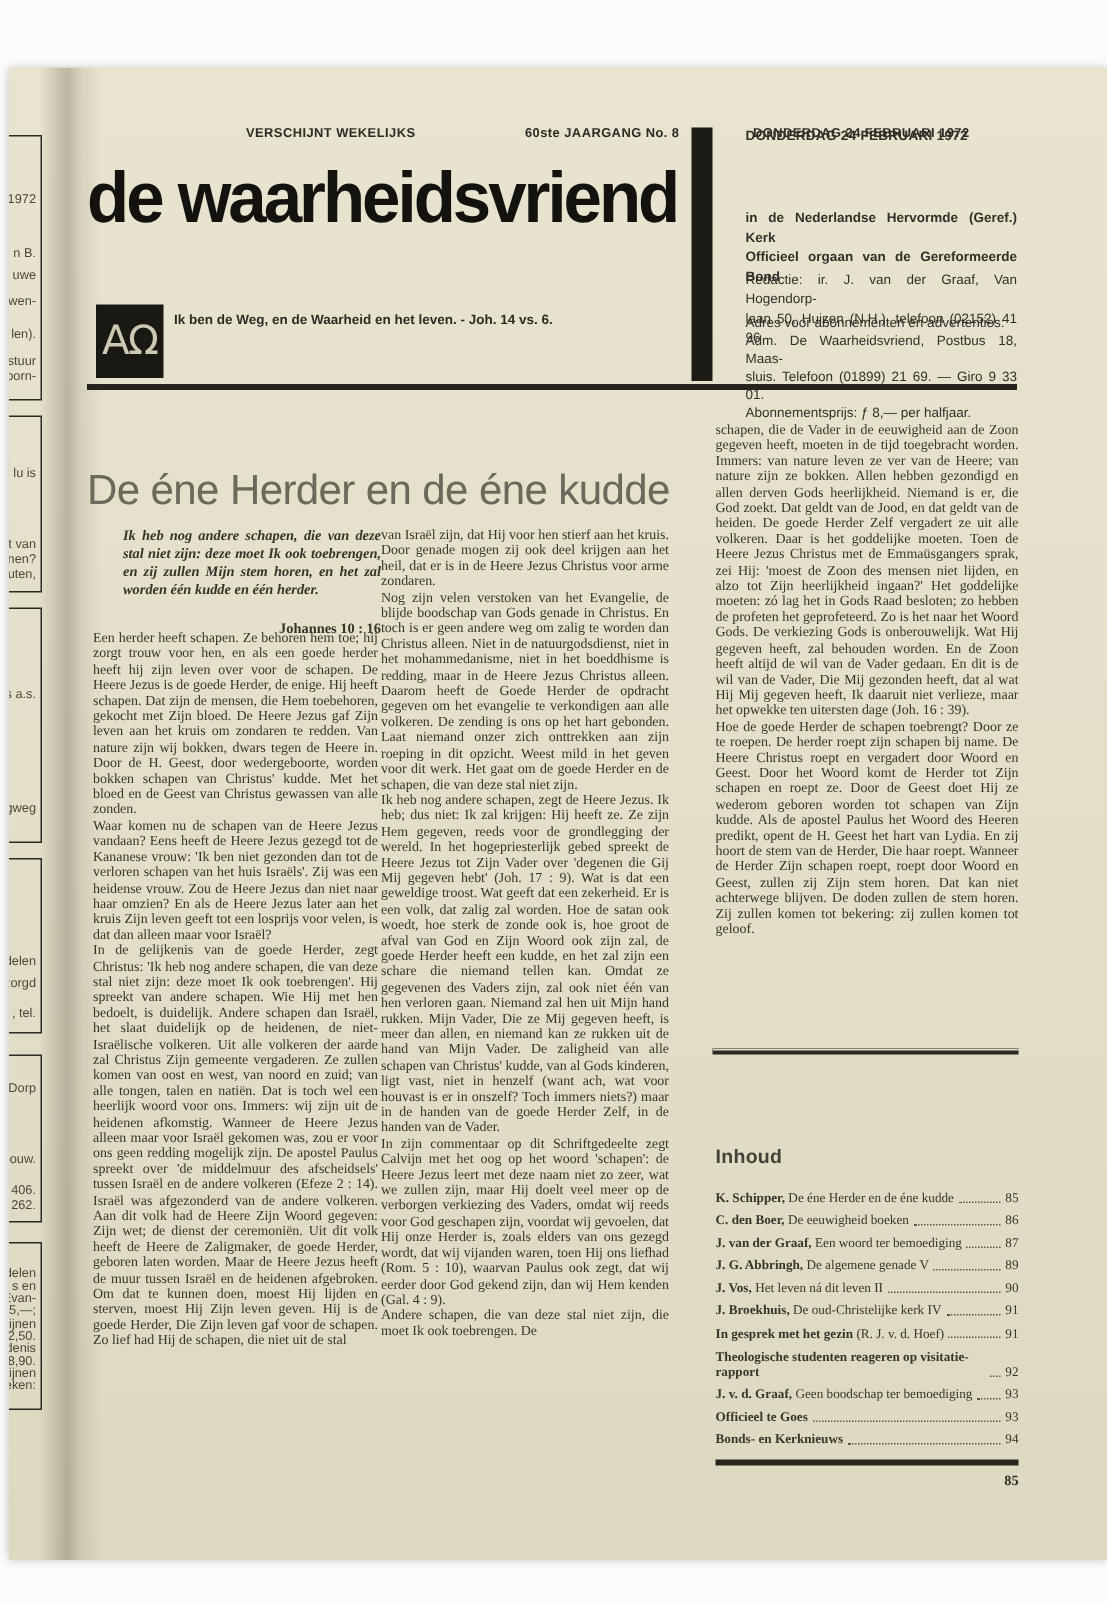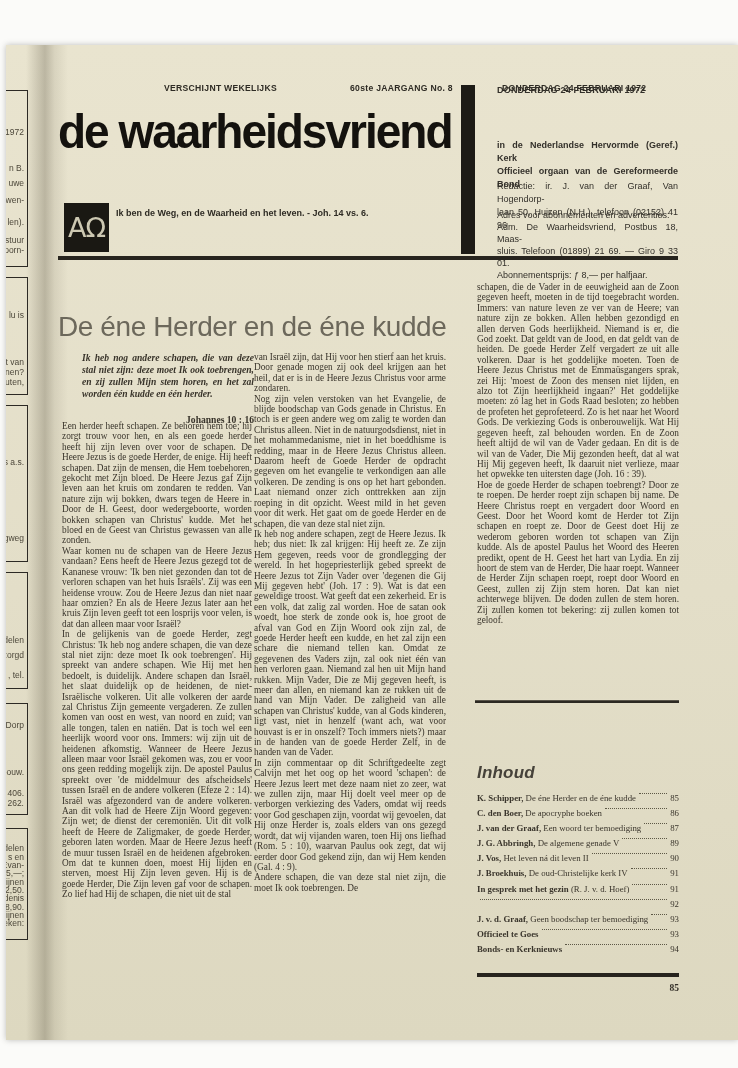--- a/index.html
+++ b/index.html
@@ -35,25 +35,25 @@
   .intro{position:absolute;left:76px;top:307px;width:172px;font-family:"Liberation Serif",serif;
          font-style:italic;font-weight:bold;font-size:9.6px;line-height:11.9px;color:#38332a;text-align:justify;}
   .intro-ref{text-align:right;font-style:normal;margin-top:14px;}
   .bodycol{position:absolute;font-family:"Liberation Serif",serif;font-size:9.3px;line-height:10.4px;
          color:#39342b;text-align:justify;white-space:pre-line;overflow:hidden;}
   .col1{left:56px;top:376px;width:190px;height:594px;}
   .col2{left:248px;top:307px;width:192px;height:636px;}
   .col3{left:471px;top:237px;width:202px;height:414px;}
   .rule-mid{position:absolute;left:469px;top:654px;width:204px;height:4px;background:#2c2922;
          box-shadow:inset 0 1.3px 0 #e3dec8;}
-  .inhoud-h{position:absolute;left:471px;top:718px;font-size:17px;font-style:italic;
+  .inhoud-h{position:absolute;left:471px;top:718px;font-size:13px;
          font-weight:bold;color:#46423a;letter-spacing:.2px;}
   .toc{position:absolute;left:471px;top:748px;width:202px;font-family:"Liberation Serif",serif;
          font-size:8.8px;color:#3a352c;}
-  .toc-row{display:flex;align-items:flex-start;margin-bottom:4.6px;font-weight:bold;line-height:10.5px;}
+  .toc-row{display:flex;align-items:flex-end;margin-bottom:4.6px;font-weight:bold;line-height:10.5px;}
   .toc-title{font-weight:normal;}
   .toc-label{flex:0 1 auto;}
   .toc-dots{flex:1 1 8px;border-bottom:1px dotted #5d5846;margin:0 3px 2px 3px;min-width:6px;}
   .toc-page{flex:0 0 auto;font-weight:normal;}
   .rule-bot{position:absolute;left:471px;top:928px;width:202px;height:4px;background:#27241e;}
   .pageno{position:absolute;left:471px;top:938px;width:202px;text-align:right;
          font-family:"Liberation Serif",serif;font-weight:bold;font-size:9.5px;color:#332f28;}
 </style>
 </head>
 <body>
@@ -192,21 +192,21 @@
             <span>K. Schipper,</span>
             <span class="toc-title">De éne Herder en de éne kudde</span>
           </span>
           <span class="toc-dots"></span>
           <span class="toc-page">85</span>
         </div>
 
         <div class="toc-row">
           <span class="toc-label">
             <span>C. den Boer,</span>
-            <span class="toc-title">De apocryphe boeken</span>
+            <span class="toc-title">De eeuwigheid boeken</span>
           </span>
           <span class="toc-dots"></span>
           <span class="toc-page">86</span>
         </div>
 
         <div class="toc-row">
           <span class="toc-label">
             <span>J. van der Graaf,</span>
             <span class="toc-title">Een woord ter bemoediging</span>
           </span>
@@ -244,20 +244,24 @@
         <div class="toc-row">
           <span class="toc-label">
             <span>In gesprek met het gezin</span>
             <span class="toc-title">(R. J. v. d. Hoef)</span>
           </span>
           <span class="toc-dots"></span>
           <span class="toc-page">91</span>
         </div>
 
         <div class="toc-row">
+          <span class="toc-label">
+            <span>Theologische studenten reageren op visitatie-rapport</span>
+            <span class="toc-title"></span>
+          </span>
           <span class="toc-dots"></span>
           <span class="toc-page">92</span>
         </div>
 
         <div class="toc-row">
           <span class="toc-label">
             <span>J. v. d. Graaf,</span>
             <span class="toc-title">Geen boodschap ter bemoediging</span>
           </span>
           <span class="toc-dots"></span>

